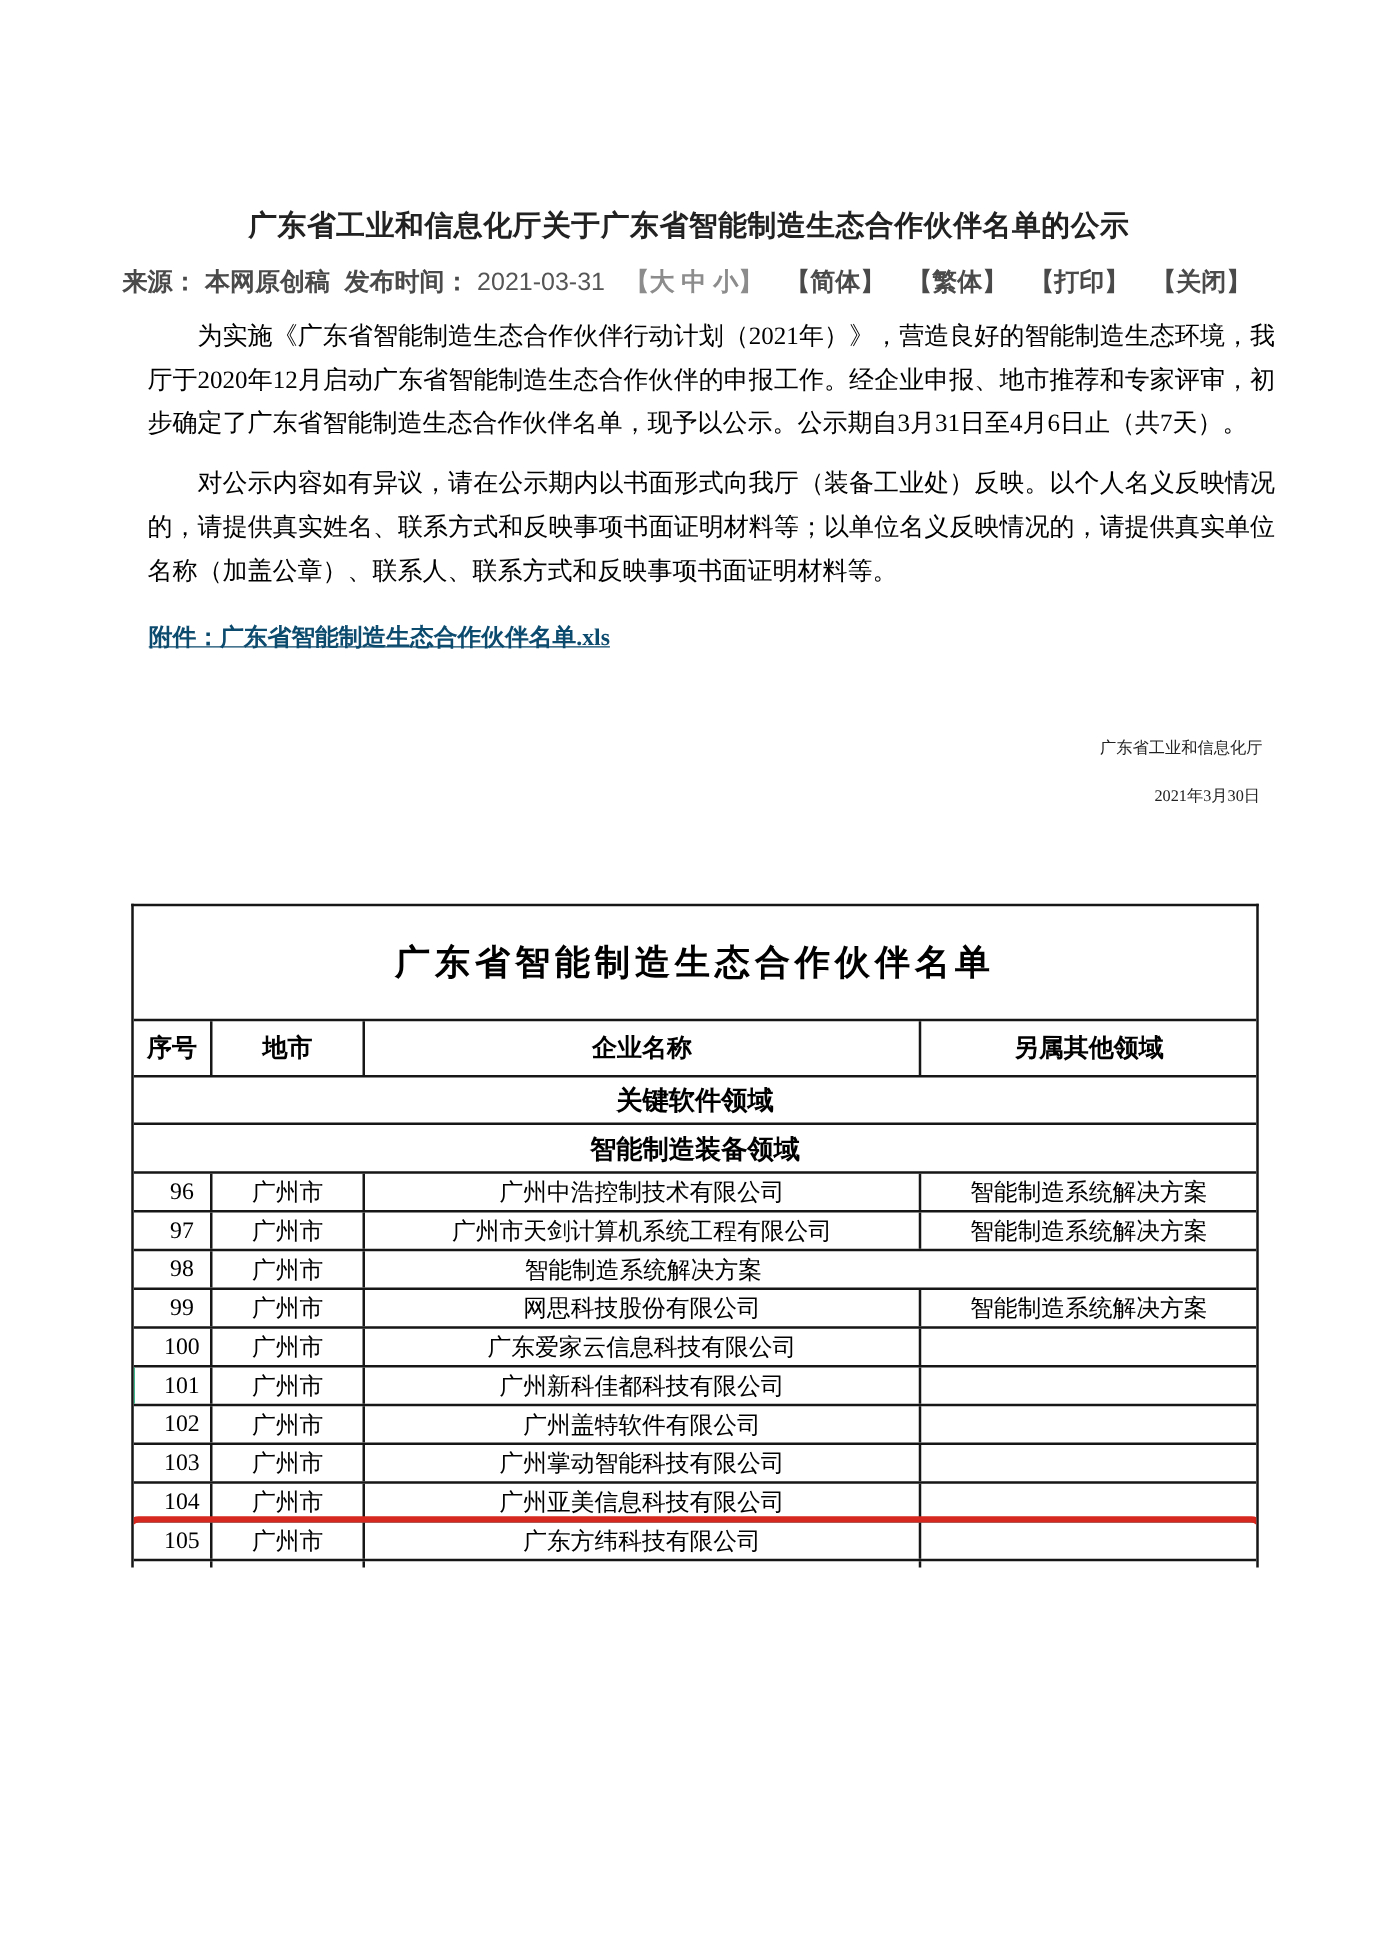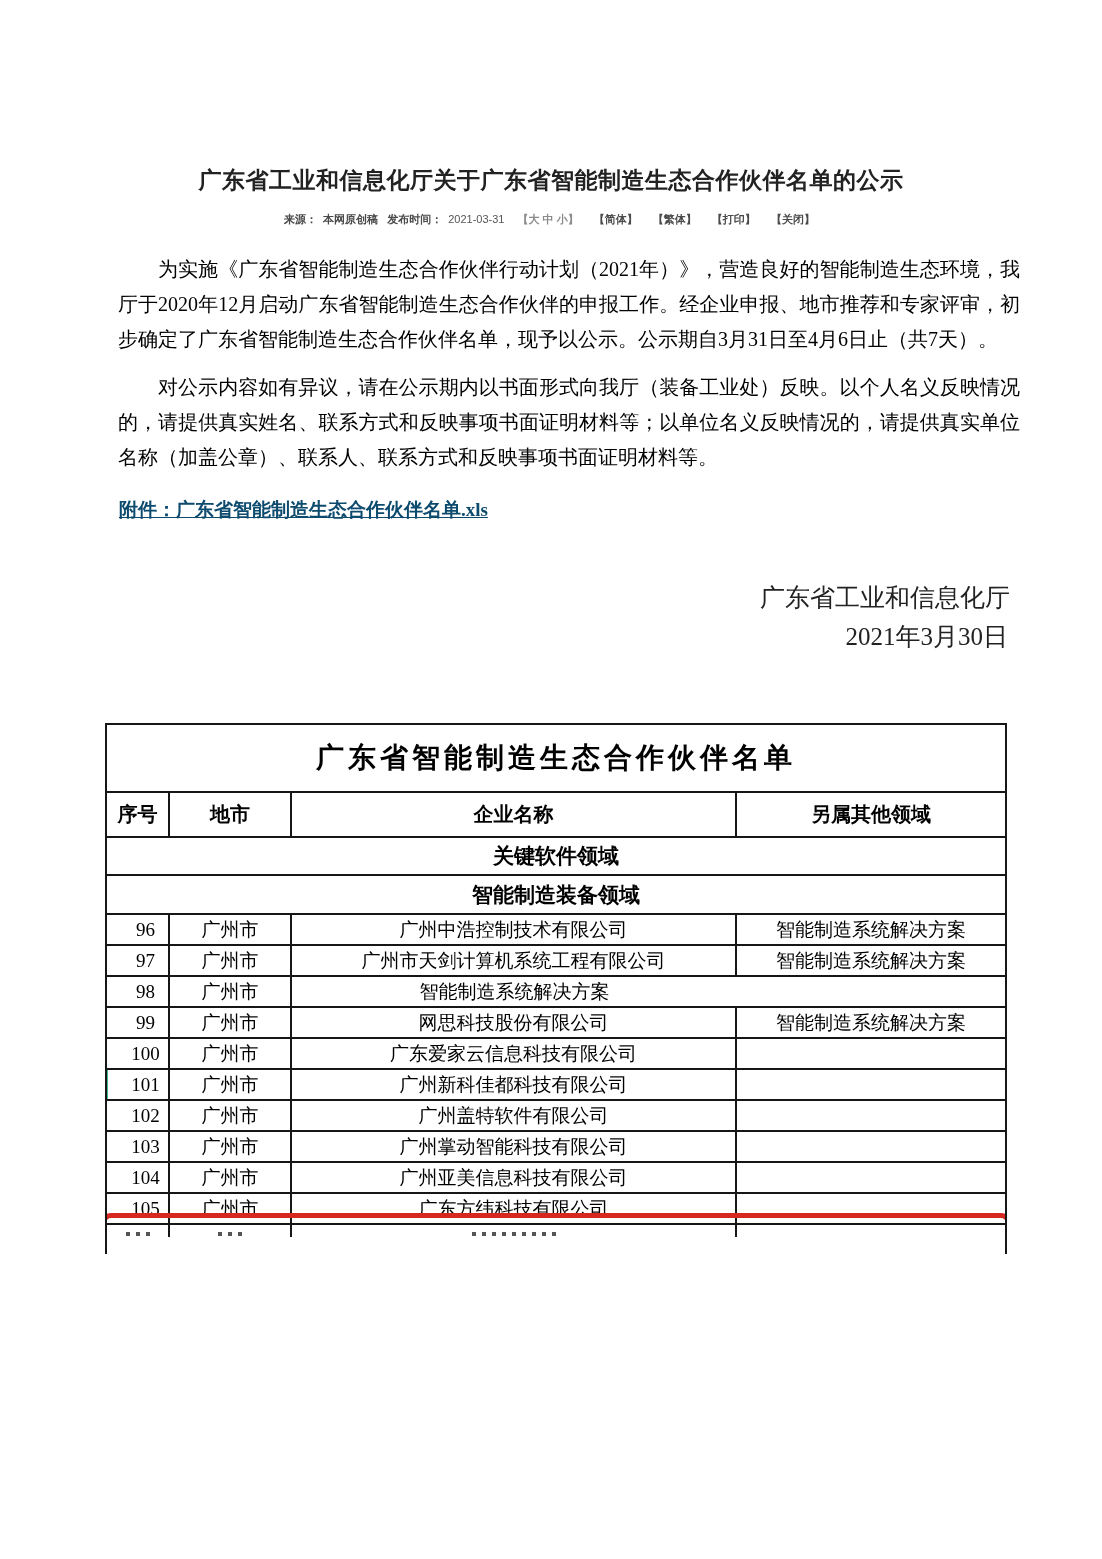--- a/index.html
+++ b/index.html
@@ -5,43 +5,43 @@
   html,body{margin:0;padding:0;background:#ffffff;}
   body{width:1102px;height:1559px;position:relative;overflow:hidden;
        font-family:"Liberation Serif", serif;color:#000;}
   #page{position:relative;width:1102px;height:1559px;overflow:hidden;background:#fff;border-radius:28px;}
 
   
   .doc-title{position:absolute;top:150px;left:0;width:100%;text-align:center;
     font-family:"Liberation Sans", sans-serif;font-weight:bold;font-size:23px;
     color:#222;letter-spacing:0.5px;}
   .meta{position:absolute;top:212px;left:0;width:100%;text-align:center;
-    font-family:"Liberation Sans", sans-serif;font-size:11px;font-weight:bold;color:#4a4a4a;}
+    font-family:"Liberation Sans", sans-serif;font-size:20px;font-weight:bold;color:#4a4a4a;}
   .meta span{margin:0 3px;}
   .meta .ctl{color:#4a4a4a;cursor:pointer;margin:0 6px;}
   .meta .ctl-light{color:#8c8c8c;}
   .meta .date{font-weight:normal;color:#555;margin-right:4px;}
 
   
   .content{position:absolute;top:252px;left:118px;width:902px;
     font-size:20px;line-height:35px;text-align:justify;}
   .content p{margin:0 0 13px 0;text-indent:2em;}
 
   .attachment{position:absolute;top:497px;left:119px;font-size:19px;font-weight:bold;
     color:#0c4a6e;text-decoration:underline;cursor:pointer;}
 
   .signature{position:absolute;top:578px;right:92px;text-align:right;
-    font-size:25px;line-height:39px;color:#222;}
+    font-size:13px;line-height:39px;color:#222;}
   .signature .sig-date{padding-right:2px;}
 
   
   .table-wrap{position:absolute;top:723px;left:105px;width:902px;height:531px;
     overflow:hidden;border:2px solid #161616;border-bottom:none;box-sizing:border-box;
     background:#fff;}
-  .t-title{height:68px;border-bottom:2px solid #161616;box-sizing:border-box;
+  .t-title{height:92px;border-bottom:2px solid #161616;box-sizing:border-box;
     display:flex;align-items:center;justify-content:center;
     font-size:28px;font-weight:bold;letter-spacing:4px;}
   .t-header{display:grid;grid-template-columns:63px 122px 445px 268px;height:45px;
     border-bottom:2px solid #161616;box-sizing:border-box;font-weight:bold;font-size:20px;}
   .t-header .t-cell{font-weight:bold;}
   .t-section{border-bottom:2px solid #161616;box-sizing:border-box;
     display:flex;align-items:center;justify-content:center;font-weight:bold;font-size:21px;}
   .t-section.s1{height:39px;}
   .t-section.s2{height:38px;}
   .t-row{display:grid;grid-template-columns:63px 122px 445px 268px;height:31px;

